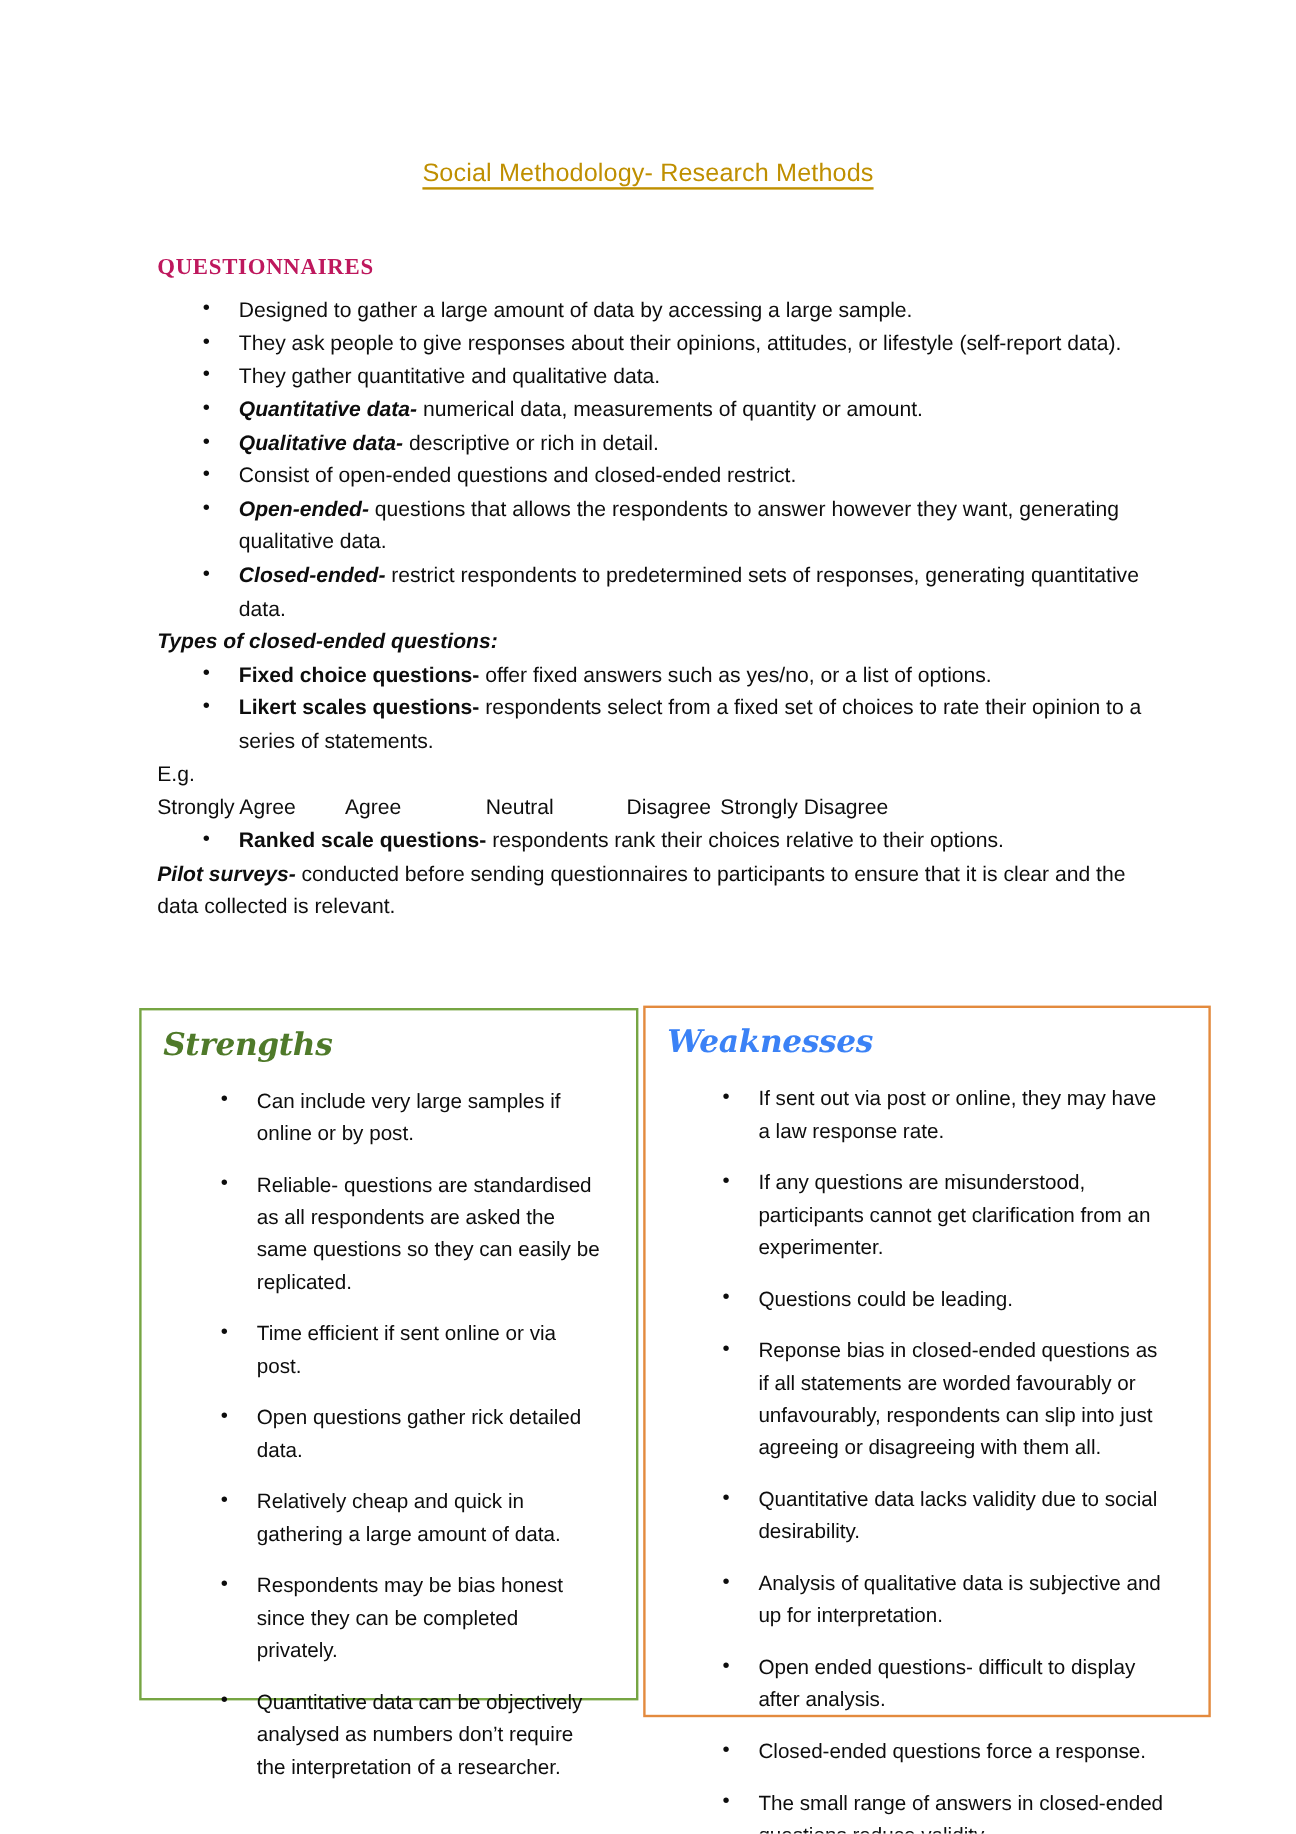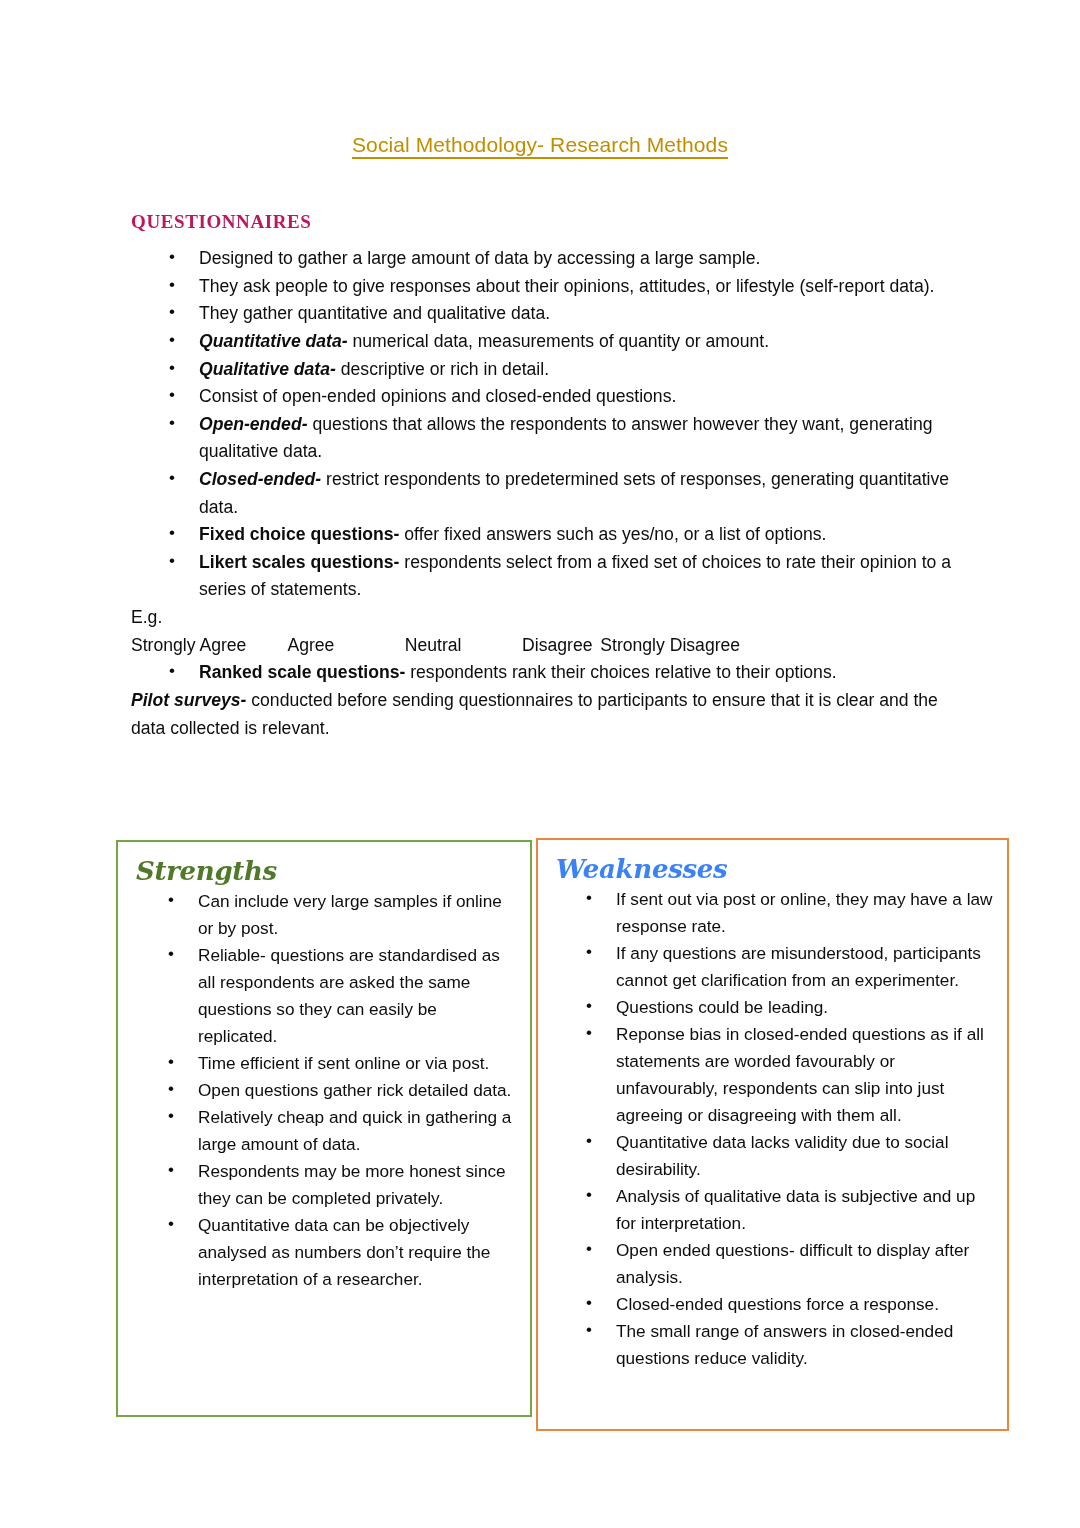--- a/index.html
+++ b/index.html
@@ -135,21 +135,21 @@
   .box ul.boxlist {
     list-style: none;
     margin: 0;
     padding: 2px 12px 0 46px;
     font-size: 17.2px;
     line-height: 1.57;
   }
   .box ul.boxlist > li {
     position: relative;
     padding-left: 34px;
-    margin: 0;
+    margin: 16px;
   }
   .box ul.boxlist > li::before {
     content: "\2022";
     position: absolute;
     left: 4px;
     top: -1px;
     font-size: 17px;
   }
   .box-weaknesses ul.boxlist { padding-left: 44px; padding-right: 14px; }
 </style>
@@ -162,25 +162,26 @@
 
   <h2 class="section-heading" style="color: #be185d;">Questionnaires</h2>
 
   <div class="body-wrap">
     <ul class="bullets" id="main-bullets">
         <li><span>Designed to gather a large amount of data by accessing a large sample.</span></li>
         <li><span>They ask people to give responses about their opinions, attitudes, or lifestyle (self-report data).</span></li>
         <li><span>They gather quantitative and qualitative data.</span></li>
         <li><span class="bi">Quantitative data-</span><span> numerical data, measurements of quantity or amount.</span></li>
         <li><span class="bi">Qualitative data-</span><span> descriptive or rich in detail.</span></li>
-        <li><span>Consist of open-ended opinions and closed-ended questions.</span></li>
+        <li><span>Consist of open-ended questions and closed-ended restrict.</span></li>
         <li><span class="bi">Open-ended-</span><span> questions that allows the respondents to answer however they want, generating qualitative data.</span></li>
         <li><span class="bi">Closed-ended-</span><span> restrict respondents to predetermined sets of responses, generating quantitative data.</span></li>
       </ul>
 
+    <p class="flush">Types of closed-ended questions:</p>
 
     <ul class="bullets" id="type-bullets">
         <li><span class="b">Fixed choice questions-</span><span> offer fixed answers such as yes/no, or a list of options.</span></li>
         <li><span class="b">Likert scales questions-</span><span> respondents select from a fixed set of choices to rate their opinion to a series of statements.</span></li>
       </ul>
 
     <p class="plain">E.g.</p>
     <p class="likert">Strongly Agree	Agree		Neutral		Disagree	Strongly Disagree</p>
 
     <ul class="bullets" id="ranked-bullets">
@@ -193,21 +194,21 @@
   <div class="boxes">
 
     <div class="box box-strengths" style="border-color: rgb(118, 165, 67);">
       <p class="box-title green" style="color: rgb(79, 122, 42);">Strengths</p>
       <ul class="boxlist" id="strengths-list">
           <li>Can include very large samples if online or by post.</li>
           <li>Reliable- questions are standardised as all respondents are asked the same questions so they can easily be replicated.</li>
           <li>Time efficient if sent online or via post.</li>
           <li>Open questions gather rick detailed data.</li>
           <li>Relatively cheap and quick in gathering a large amount of data.</li>
-          <li>Respondents may be more honest since they can be completed privately.</li>
+          <li>Respondents may be bias honest since they can be completed privately.</li>
           <li>Quantitative data can be objectively analysed as numbers don’t require the interpretation of a researcher.</li>
         </ul>
     </div>
 
     <div class="box box-weaknesses" style="border-color: rgb(227, 138, 62);">
       <p class="box-title red" style="color: #3b82f6;">Weaknesses</p>
       <ul class="boxlist" id="weaknesses-list">
           <li>If sent out via post or online, they may have a law response rate.</li>
           <li>If any questions are misunderstood, participants cannot get clarification from an experimenter.</li>
           <li>Questions could be leading.</li>

